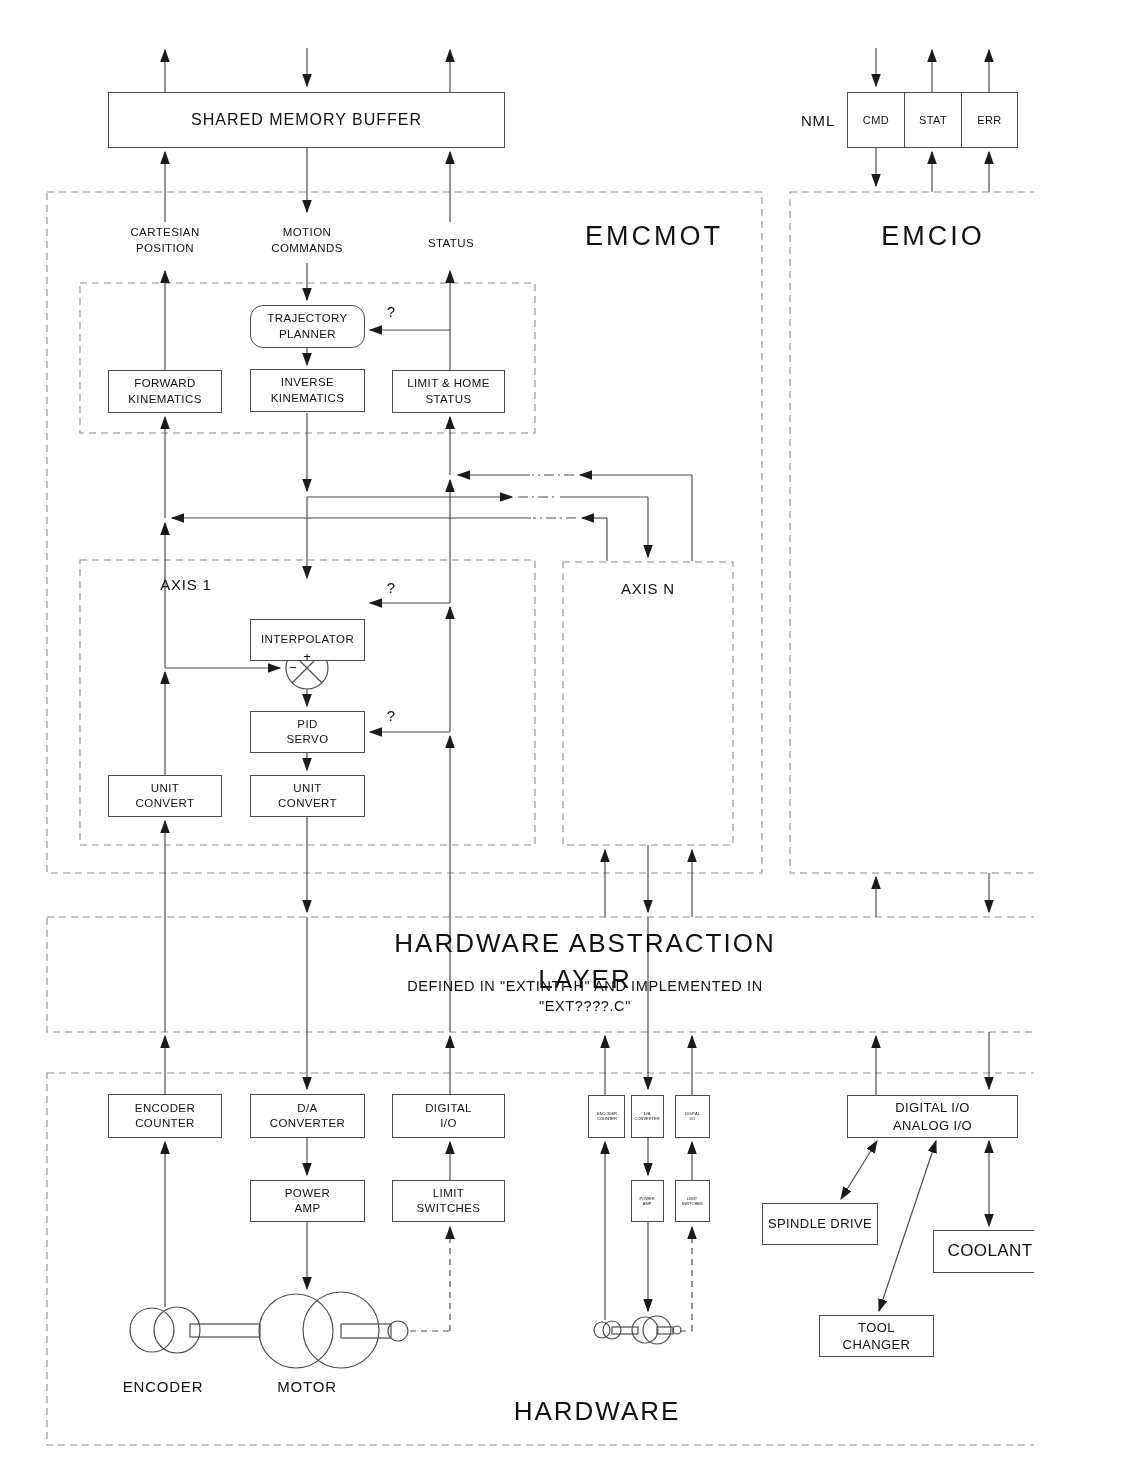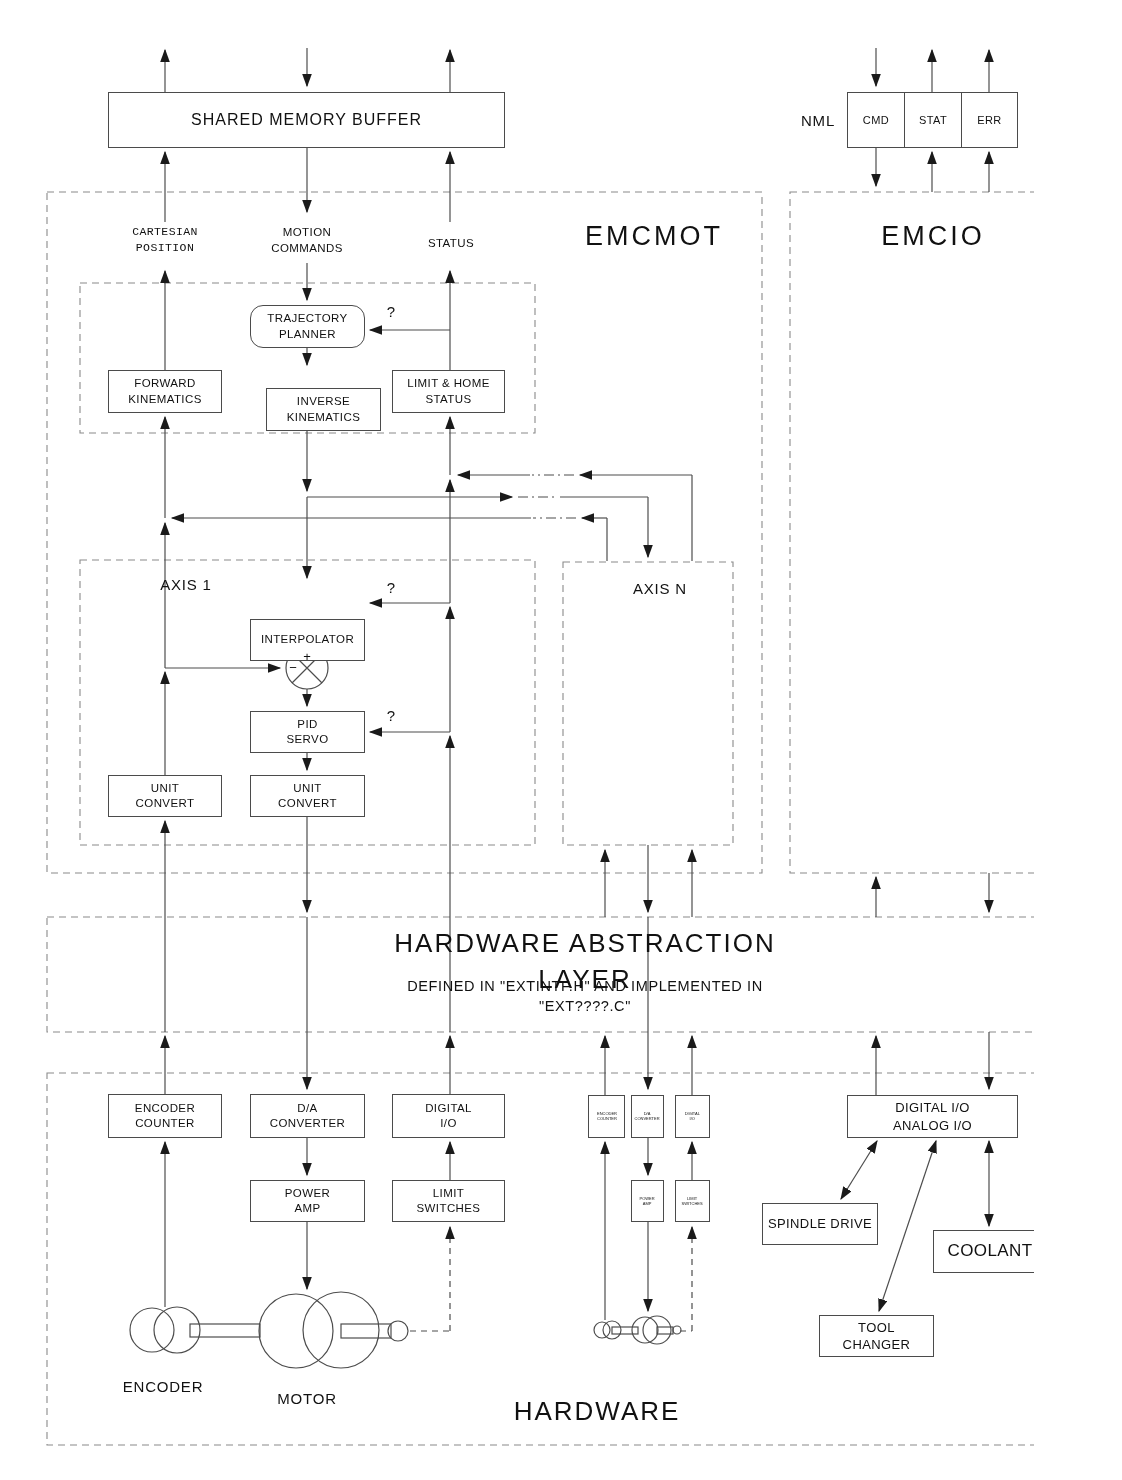--- a/index.html
+++ b/index.html
@@ -167,21 +167,21 @@
   <div class="box" style="left:108px;top:92px;width:397px;height:56px;font-size:16px;letter-spacing:1px;">SHARED MEMORY BUFFER</div>
 
   <div class="box" style="left:847px;top:92px;width:58px;height:56px;font-size:11px;">CMD</div>
   <div class="box" style="left:904px;top:92px;width:58px;height:56px;font-size:11px;">STAT</div>
   <div class="box" style="left:961px;top:92px;width:57px;height:56px;font-size:11px;">ERR</div>
 
   <div class="box" style="left:250px;top:305px;width:115px;height:43px;border-radius:13px;">TRAJECTORY
 PLANNER</div>
   <div class="box" style="left:108px;top:370px;width:114px;height:43px;">FORWARD
 KINEMATICS</div>
-  <div class="box" style="left:250px;top:388px;width:115px;height:43px;margin-left:16px;">INVERSE
+  <div class="box" style="left:250px;top:369px;width:115px;height:43px;">INVERSE
 KINEMATICS</div>
   <div class="box" style="left:392px;top:370px;width:113px;height:43px;">LIMIT &amp; HOME
 STATUS</div>
 
   <div class="box" style="left:250px;top:583px;width:115px;height:42px;margin-top:36px;">INTERPOLATOR</div>
   <div class="box" style="left:250px;top:711px;width:115px;height:42px;">PID
 SERVO</div>
   <div class="box" style="left:108px;top:775px;width:114px;height:42px;">UNIT
 CONVERT</div>
   <div class="box" style="left:250px;top:775px;width:115px;height:42px;">UNIT
@@ -213,37 +213,37 @@
 ANALOG I/O</div>
   <div class="box" style="left:762px;top:1203px;width:116px;height:42px;font-size:13px;">SPINDLE DRIVE</div>
   <div class="box" style="left:933px;top:1230px;width:114px;height:43px;font-size:17px;">COOLANT</div>
   <div class="box" style="left:819px;top:1315px;width:115px;height:42px;font-size:13px;">TOOL
 CHANGER</div>
 
   <div class="lbl sz15" style="left:818px;top:120px;">NML</div>
   <div class="lbl ttl" style="left:654px;top:237px;">EMCMOT</div>
   <div class="lbl ttl" style="left:933px;top:237px;">EMCIO</div>
 
-  <div class="lbl" style="left:165px;top:240px;font-family:Liberation Mono, monospace;">CARTESIAN
+  <div class="lbl" style="left:165px;top:240px;">CARTESIAN
 POSITION</div>
   <div class="lbl" style="left:307px;top:240px;">MOTION
 COMMANDS</div>
   <div class="lbl" style="left:451px;top:243px;">STATUS</div>
 
   <div class="lbl qm" style="left:391px;top:311px;">?</div>
   <div class="lbl qm" style="left:391px;top:587px;">?</div>
   <div class="lbl qm" style="left:391px;top:715px;">?</div>
 
   <div class="lbl sz15" style="left:186px;top:584px;">AXIS 1</div>
-  <div class="lbl sz15" style="left:648px;top:588px;margin-left:12px;">AXIS N</div>
+  <div class="lbl sz15" style="left:648px;top:588px;">AXIS N</div>
 
   <div class="lbl sum" style="left:307px;top:657px;">+</div>
   <div class="lbl sum" style="left:293px;top:668px;">−</div>
 
   <div class="lbl halttl" style="left:585px;top:961px;">HARDWARE ABSTRACTION LAYER</div>
   <div class="lbl halsub" style="left:585px;top:996px;">DEFINED IN "EXTINTF.H" AND IMPLEMENTED IN "EXT????.C"</div>
 
   <div class="lbl sz15" style="left:163px;top:1386px;">ENCODER</div>
-  <div class="lbl sz15" style="left:307px;top:1386px;margin-top:12px;">MOTOR</div>
+  <div class="lbl sz15" style="left:307px;top:1386px;">MOTOR</div>
 
   <div class="lbl halttl" style="left:597px;top:1411px;">HARDWARE</div>
 
 </div>
 
 </body></html>

